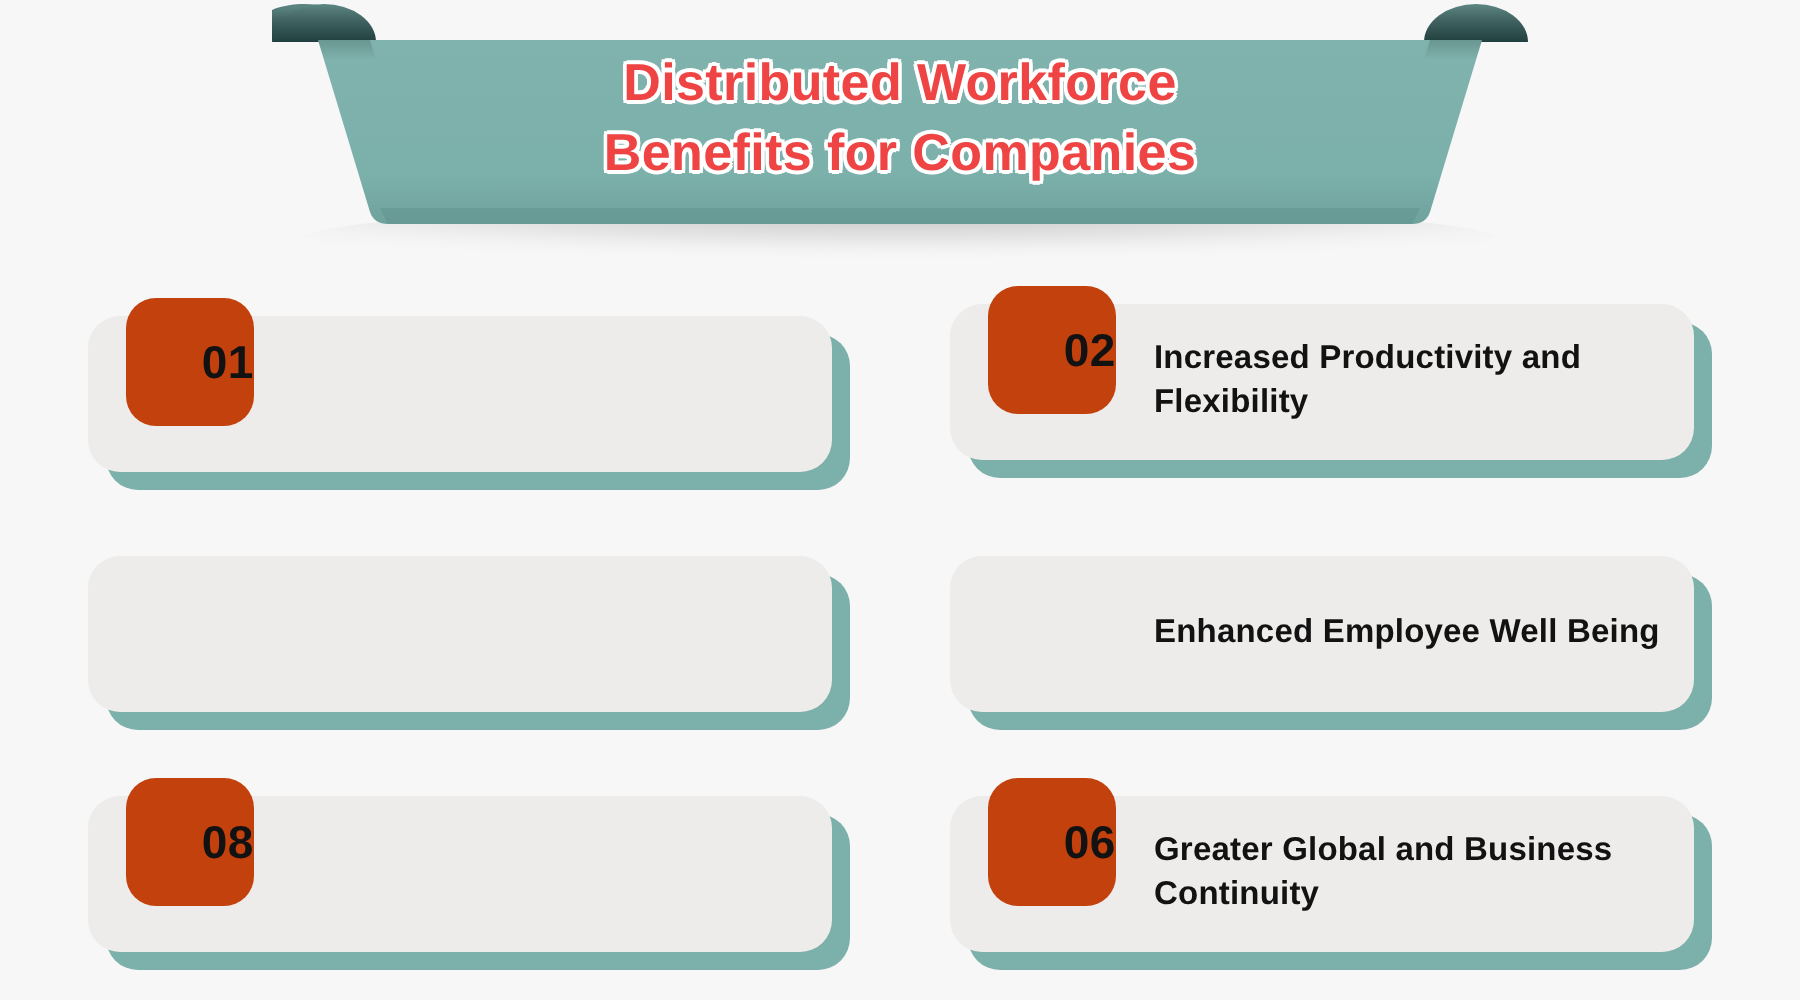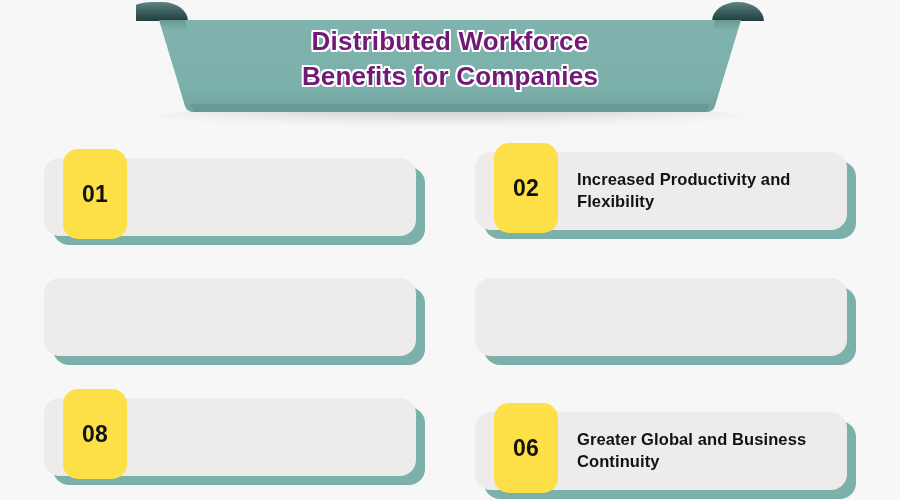--- a/index.html
+++ b/index.html
@@ -31,21 +31,21 @@
   }
   .banner-title {
     position: absolute;
     left: 190px;
     top: 24px;
     width: 520px;
     text-align: center;
     font-size: 26px;
     font-weight: bold;
     line-height: 1.34;
-    color: #701a75;
+    color: #ef4444;
     letter-spacing: 0.2px;
     text-shadow:
       -1.6px -1.6px 0 #ffffff,
        1.6px -1.6px 0 #ffffff,
       -1.6px  1.6px 0 #ffffff,
        1.6px  1.6px 0 #ffffff,
        0px   -1.8px 0 #ffffff,
        0px    1.8px 0 #ffffff,
       -1.8px  0px   0 #ffffff,
        1.8px  0px   0 #ffffff;
@@ -81,26 +81,26 @@
     width: 372px;
     height: 78px;
     background: #edecea;
     border-radius: 16px;
   }
   .card-badge {
     position: absolute;
     left: 19px;
     top: -9px;
     width: 64px;
-    height: 90px;
-    background: #fde047;
+    height: 64px;
+    background: #c2410c;
     border-radius: 15px;
     display: flex;
     align-items: center;
-    justify-content: center;
+    justify-content: flex-end;
     font-size: 23px;
     font-weight: bold;
     color: #121212;
     letter-spacing: 0.3px;
   }
   .card-text {
     position: absolute;
     left: 102px;
     top: 0;
     width: 258px;
@@ -186,31 +186,32 @@
   </div>
 
   <div class="card" style="left:44px;  top:138px;">
     <div class="card-shadow"></div>
     <div class="card-body"></div>
   </div>
 
   <div class="card" style="left:475px; top:138px;">
     <div class="card-shadow"></div>
     <div class="card-body"></div>
+    <div class="card-text">Enhanced Employee Well Being</div>
   </div>
 
   <div class="card" style="left:44px;  top:258px;">
     <div class="card-shadow"></div>
     <div class="card-body"></div>
     <div class="card-badge">
       <span>08</span>
     </div>
   </div>
 
-  <div class="card" style="left:475px; top:272px;">
+  <div class="card" style="left:475px; top:258px;">
     <div class="card-shadow"></div>
     <div class="card-body"></div>
     <div class="card-badge">
       <span>06</span>
     </div>
     <div class="card-text">Greater Global and Business Continuity</div>
   </div>
 
 </div>
 

